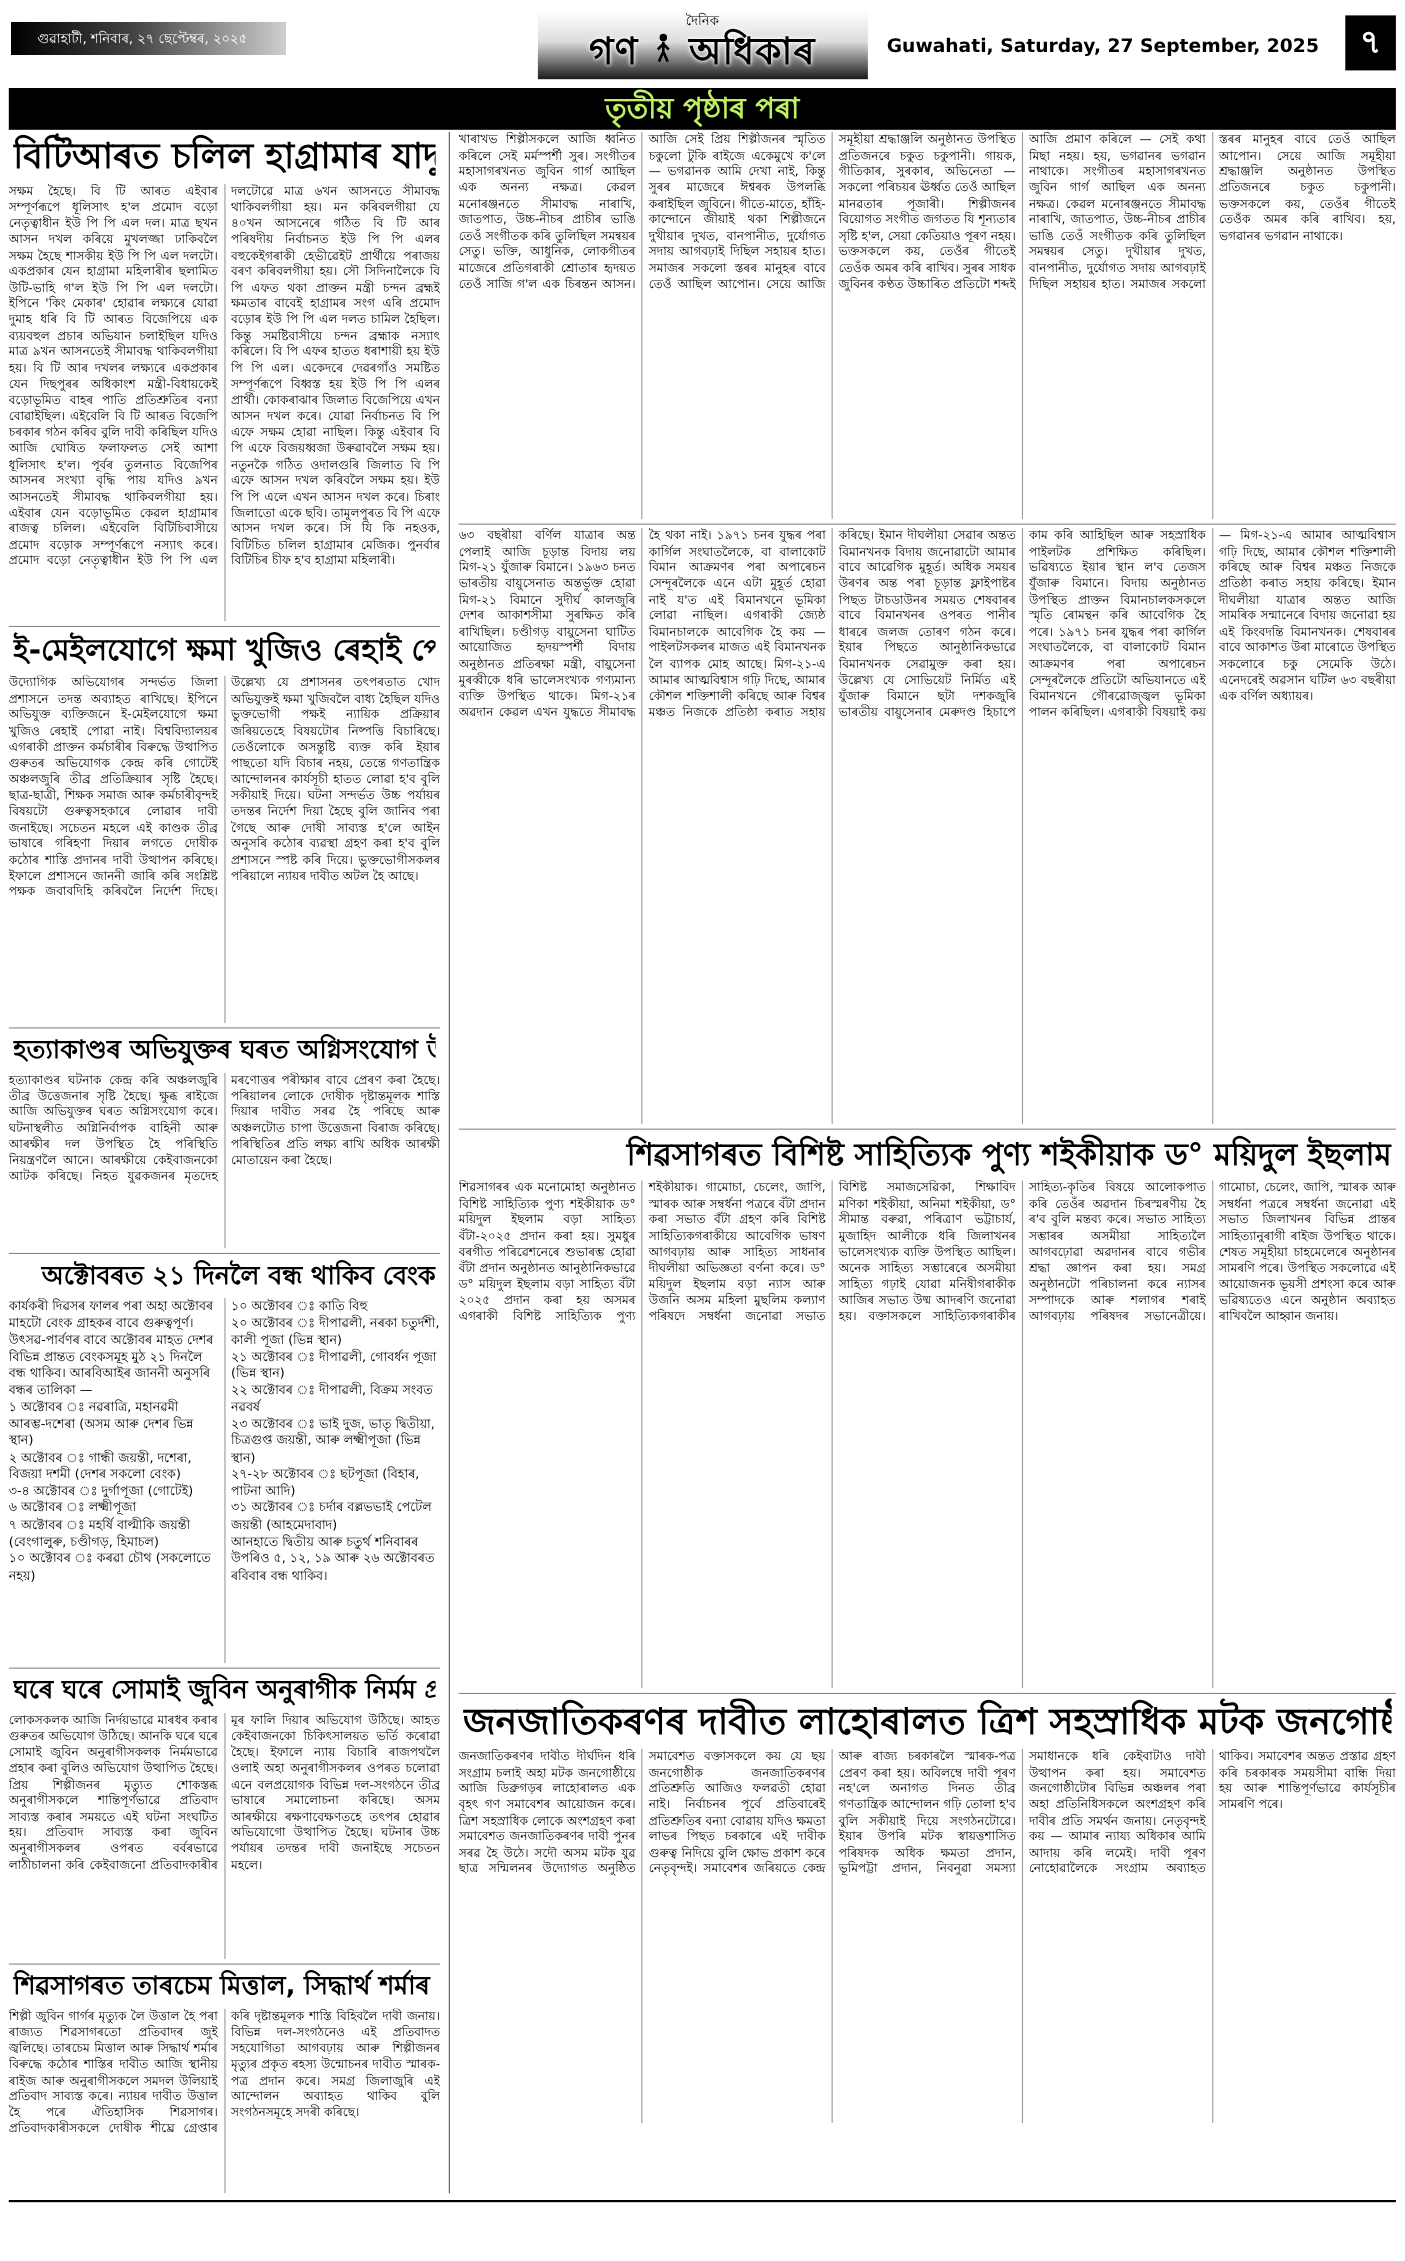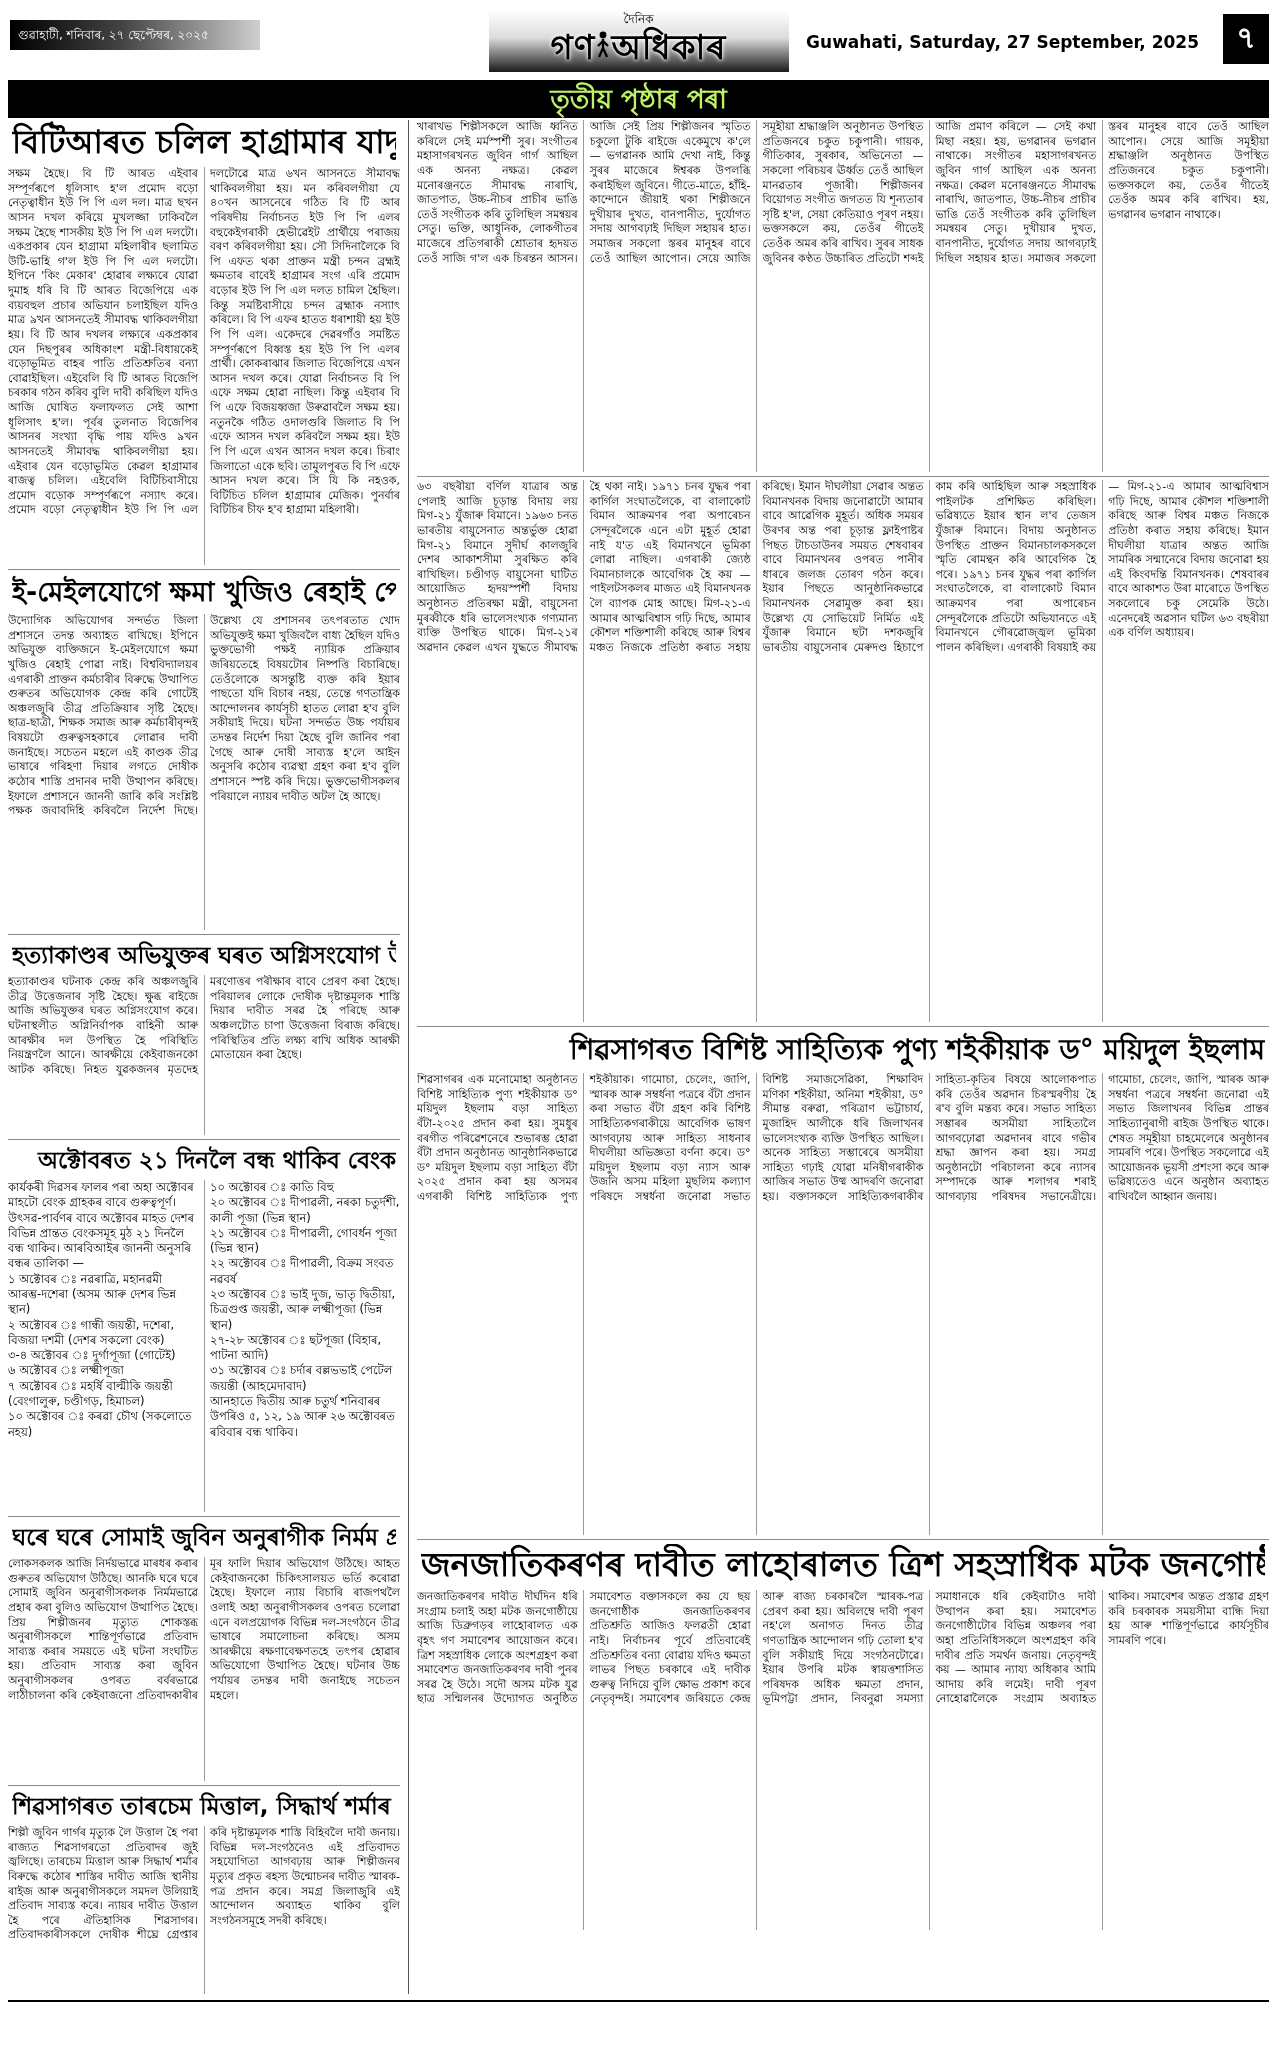--- a/index.html
+++ b/index.html
@@ -3,27 +3,27 @@
 <meta charset="utf-8">
 <style>
   html,body{margin:0;padding:0;background:#ffffff;color:#000;}
   body{width:1277px;height:2055px;overflow:hidden;font-family:"DejaVu Sans",sans-serif;}
   .page{width:1261px;padding:4px 8px 0;position:relative;}
 
   
   .header{position:relative;height:74px;}
   .date-as{position:absolute;left:2px;top:16px;width:250px;height:30px;
     background:linear-gradient(90deg,#000 0%,#444 45%,#cfcfcf 100%);
-    color:#fff;font-size:12px;line-height:30px;padding-left:8px;box-sizing:border-box;white-space:nowrap;overflow:hidden;}
+    color:#fff;font-size:12px;line-height:30px;padding-left:24px;box-sizing:border-box;white-space:nowrap;overflow:hidden;}
   .masthead{position:absolute;left:50%;transform:translateX(-50%);top:6px;width:300px;height:62px;
     background:linear-gradient(180deg,#ffffff 0%,#dcdcdc 45%,#1a1a1a 100%);
     text-align:center;overflow:hidden;}
   .masthead .small{font-size:12px;font-weight:normal;line-height:14px;margin-top:2px;}
   .masthead .big{font-size:34px;font-weight:bold;line-height:42px;letter-spacing:1px;
-    color:#000;text-shadow:0 0 3px #fff,0 0 5px #fff;display:flex;align-items:center;justify-content:center;gap:1px;}
+    color:#000;text-shadow:0 0 3px #fff,0 0 5px #fff;display:flex;align-items:center;justify-content:center;gap:16px;}
   .date-en{position:absolute;right:70px;top:28px;font-size:17px;font-weight:bold;white-space:nowrap;}
   .pagenum{position:absolute;right:0;top:10px;width:46px;height:50px;background:#000;color:#fff;
     font-size:30px;font-weight:bold;display:flex;align-items:center;justify-content:center;}
 
   
   .banner{height:38px;background:#000;color:#bef264;text-align:center;
     font-size:26px;font-weight:bold;line-height:38px;margin-top:2px;}
 
   
   .main{display:flex;margin-top:2px;}

